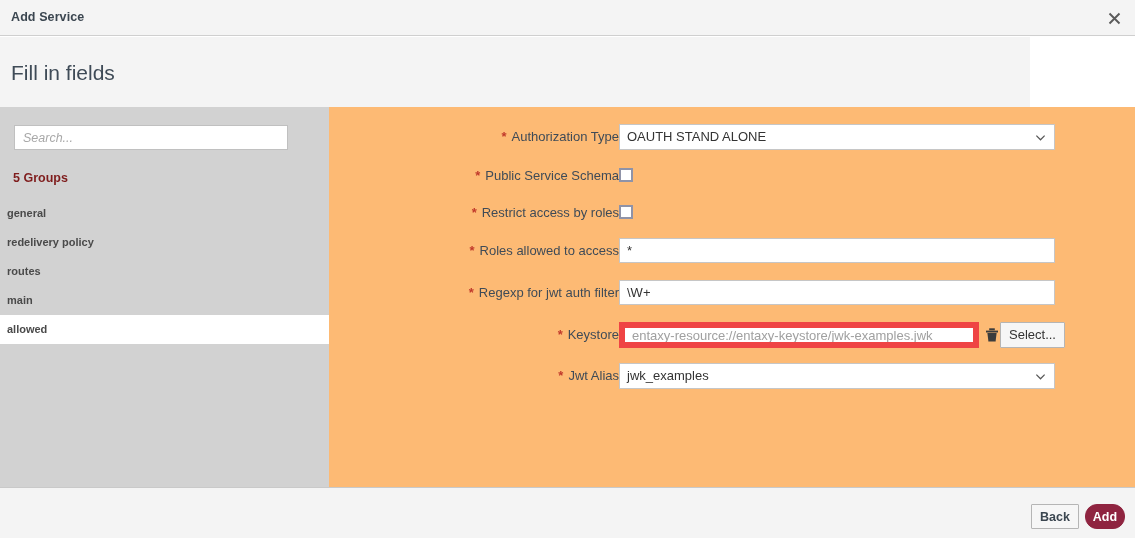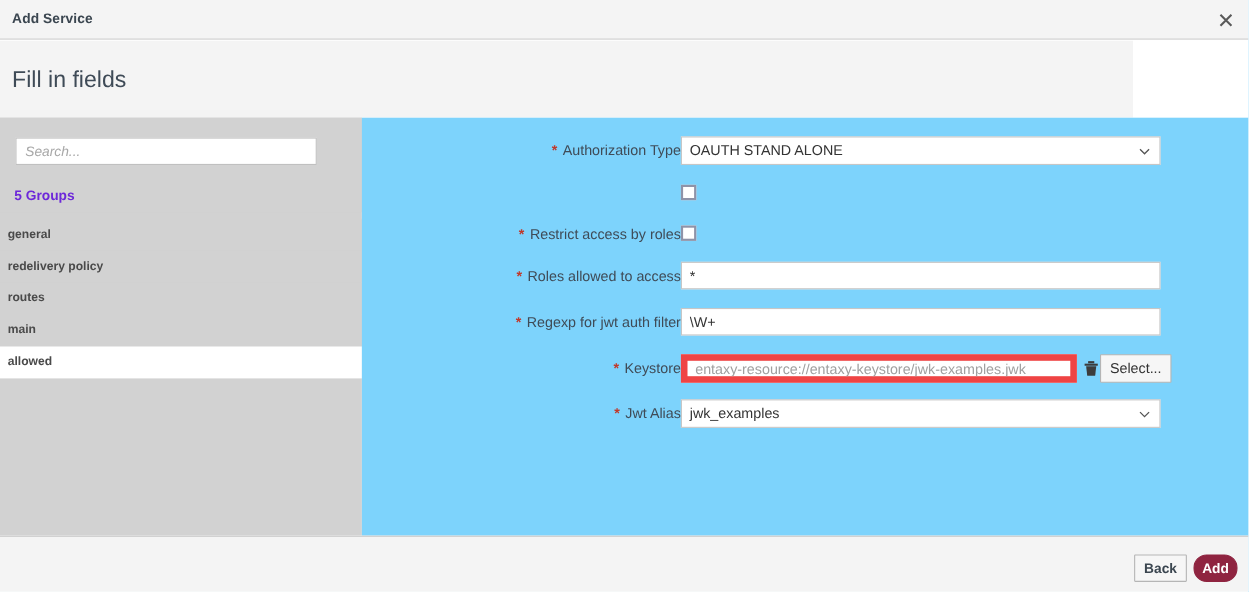--- a/index.html
+++ b/index.html
@@ -100,21 +100,21 @@
   .search-input::placeholder {
     color: #a8a8a8;
     font-style: italic;
     font-size: 12.5px;
   }
   .groups-count {
     position: absolute;
     left: 13px; top: 64px;
     font-size: 12.5px;
     font-weight: bold;
-    color: #6d28d9;
+    color: #7f1d1d;
   }
   .group-list {
     position: absolute;
     left: 0; top: 92px;
     width: 329px;
   }
   .group-item {
     height: 29px;
     line-height: 29px;
     padding-left: 7px;
@@ -127,21 +127,21 @@
   }
   .group-item.selected {
     background: #ffffff;
   }
 
   
   .form-area {
     position: absolute;
     left: 329px; top: 0;
     width: 806px; height: 380px;
-    background: #7dd3fc;
+    background: #fdba74;
   }
   .form-row {
     position: absolute;
     left: 0;
     width: 806px;
     height: 30px;
   }
   .form-label {
     position: absolute;
     right: 516px;
@@ -341,20 +341,23 @@
           <span class="select-arrow">
             <svg width="11" height="11" viewBox="0 0 12 12" aria-hidden="true">
               <path d="M1.5 4 L6 8.5 L10.5 4" stroke="currentColor" stroke-width="1.3" fill="none"></path>
             </svg>
           </span>
         </div>
       </div>
     </div>
 
     <div class="form-row" style="top:56px;">
+      <div class="form-label">
+        <span class="req">*</span><span>Public Service Schema</span>
+      </div>
       <div class="ctrl">
         <div class="checkbox"></div>
       </div>
     </div>
 
     <div class="form-row" style="top:93px;">
       <div class="form-label">
         <span class="req">*</span><span>Restrict access by roles</span>
       </div>
       <div class="ctrl">

